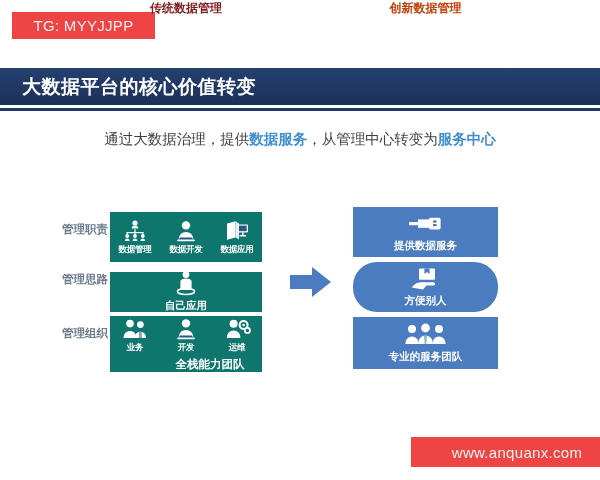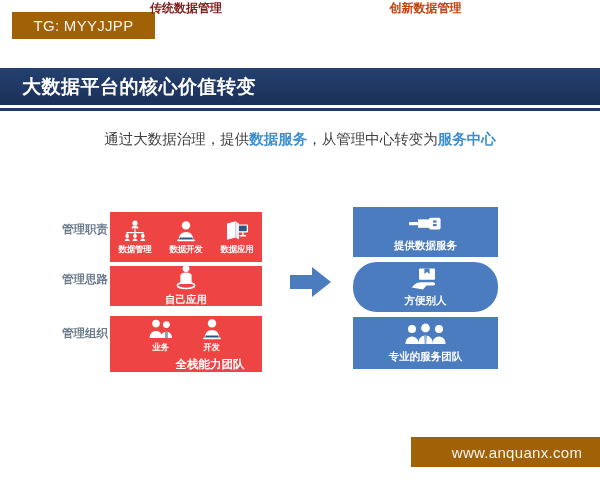--- a/index.html
+++ b/index.html
@@ -11,21 +11,21 @@
     height: 480px;
     background: #ffffff;
     font-family: "Liberation Sans", "DejaVu Sans", sans-serif;
     overflow: hidden;
     position: relative;
   }
 
   
   .watermark {
     position: absolute;
-    background: #a16207;
+    background: #ef4444;
     color: #f2f2f2;
     font-size: 15px;
     letter-spacing: 0.3px;
     display: flex;
     align-items: center;
     justify-content: center;
   }
   #wm-top {
     left: 12px;
     top: 12px;
@@ -125,29 +125,29 @@
     position: absolute;
     box-sizing: border-box;
     display: flex;
     flex-direction: column;
     align-items: center;
     justify-content: center;
   }
   .box.left {
     left: 110px;
     width: 152px;
-    background: #ef4444;
+    background: #0f766e;
   }
   .box.right {
     left: 353px;
     width: 145px;
     background: #4a7cbf;
   }
   #box-l0 { top: 212px; height: 50px; }
-  #box-l1 { top: 266px; height: 40px; }
+  #box-l1 { top: 272px; height: 40px; }
   #box-l2 { top: 316px; height: 56px; }
   #box-r0 { top: 207px; height: 50px; }
   #box-r1 { top: 262px; height: 50px; border-radius: 24px; }
   #box-r2 { top: 317px; height: 52px; }
 
   .icon-row {
     display: flex;
     align-items: flex-end;
     justify-content: center;
     gap: 7px;
@@ -310,20 +310,32 @@
           <svg width="26" height="22" viewBox="0 0 26 22">
             <circle cx="13" cy="5.4" r="4.2" fill="#ffffff"></circle>
             <path d="M5.8 19c0-4.2 3.2-7 7.2-7s7.2 2.8 7.2 7z" fill="#ffffff"></path>
             <rect x="6.4" y="17.4" width="13.2" height="2.6" rx="0.6" fill="#2b5883"></rect>
             <rect x="4.2" y="19.4" width="17.6" height="1.8" rx="0.8" fill="#ffffff"></rect>
           </svg>
         </div>
         <div class="cap">开发</div>
       </div>
 
+      <div class="icon-cell">
+        <div class="glyph">
+          <svg width="28" height="22" viewBox="0 0 28 22">
+            <circle cx="10.6" cy="5.8" r="4" fill="#ffffff"></circle>
+            <path d="M3.8 20 C3.8 15.4 6.8 12.6 10.6 12.6 C14.4 12.6 17.4 15.4 17.4 20 Z" fill="#ffffff"></path>
+            <circle cx="20.6" cy="7" r="4" fill="none" stroke="#ffffff" stroke-width="2"></circle>
+            <circle cx="20.6" cy="7" r="1.3" fill="#ffffff"></circle>
+            <circle cx="24.4" cy="12.4" r="2.6" fill="none" stroke="#ffffff" stroke-width="1.7"></circle>
+          </svg>
+        </div>
+        <div class="cap">运维</div>
+      </div>
 
     </div>
     <div class="box-caption sub">全栈能力团队</div>
   </div>
 
   <div id="arrow">
     <svg width="46" height="40" viewBox="0 0 46 40">
       <path d="M2 13 L24 13 L24 5 L43 20 L24 35 L24 27 L2 27 Z" fill="#4a7cbf"></path>
     </svg>
   </div>

